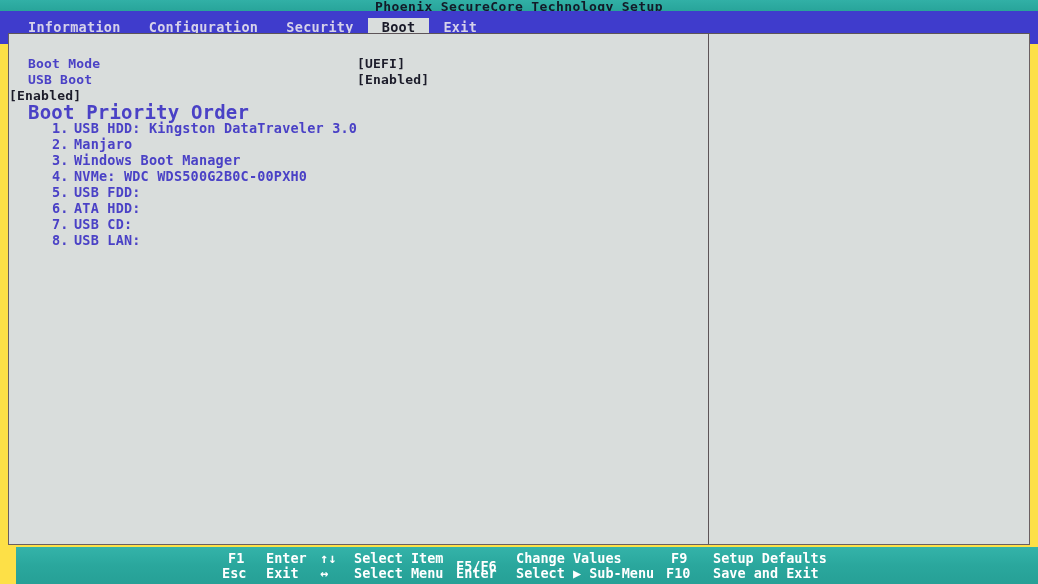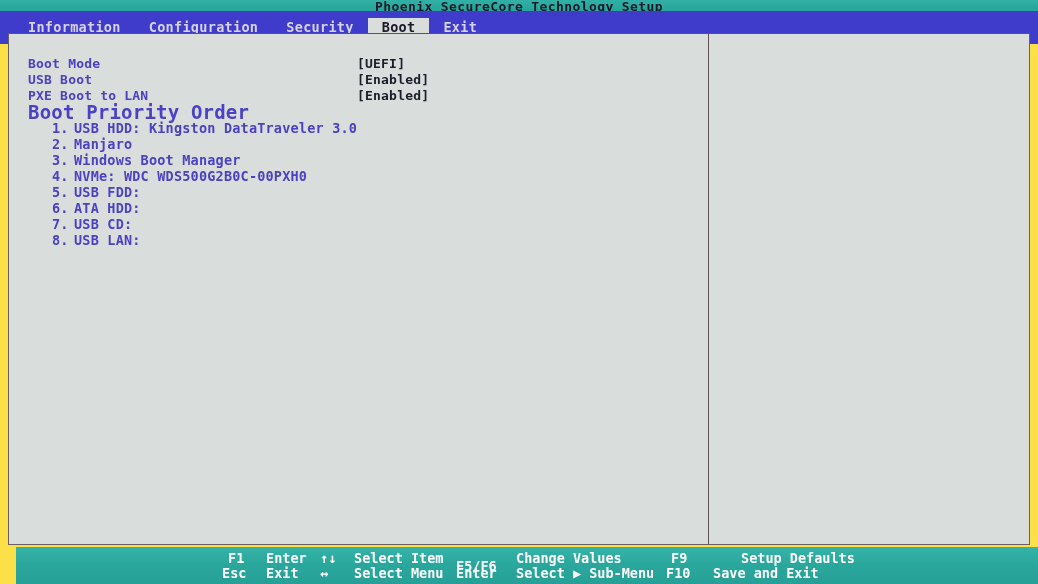--- a/index.html
+++ b/index.html
@@ -240,21 +240,20 @@
           <span class="setting-label">Boot Mode</span>
           <span class="setting-value">[UEFI]</span>
         </div>
 
         <div class="setting-row">
           <span class="setting-label">USB Boot</span>
           <span class="setting-value">[Enabled]</span>
         </div>
 
         <div class="setting-row">
-          <span class="setting-label">PXE Boot to LAN</span>
           <span class="setting-value">[Enabled]</span>
         </div>
 
         <div class="group-title">Boot Priority Order</div>
 
         <div id="boot-order-list">
           <div class="boot-item">
             <span class="boot-index">1.</span>
             <span class="boot-name">USB HDD: Kingston DataTraveler 3.0</span>
           </div>
@@ -300,21 +299,21 @@
       <span class="sb-cell sb-key" style="left:212px;">F1</span>
       <span class="sb-cell sb-desc" style="left:250px;">Enter</span>
 
       <span class="sb-cell sb-key" style="left:304px;">↑↓</span>
       <span class="sb-cell sb-desc" style="left:338px;">Select Item</span>
 
       <span class="sb-cell sb-key" style="left:440px;margin-top:8px;">F5/F6</span>
       <span class="sb-cell sb-desc" style="left:500px;">Change Values</span>
 
       <span class="sb-cell sb-key" style="left:655px;">F9</span>
-      <span class="sb-cell sb-desc" style="left:697px;margin-left:28px;">Setup Defaults</span>
+      <span class="sb-cell sb-desc" style="left:697px;">Setup Defaults</span>
     </div>
 
     <div class="status-row" id="status-row-2">
       <span class="sb-cell sb-key" style="left:206px;">Esc</span>
       <span class="sb-cell sb-desc" style="left:250px;">Exit</span>
 
       <span class="sb-cell sb-key" style="left:304px;">↔</span>
       <span class="sb-cell sb-desc" style="left:338px;">Select Menu</span>
 
       <span class="sb-cell sb-key" style="left:440px;">Enter</span>

